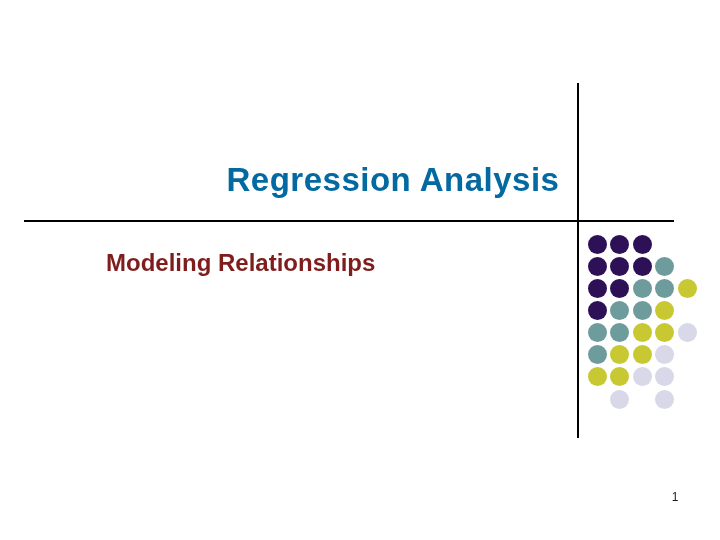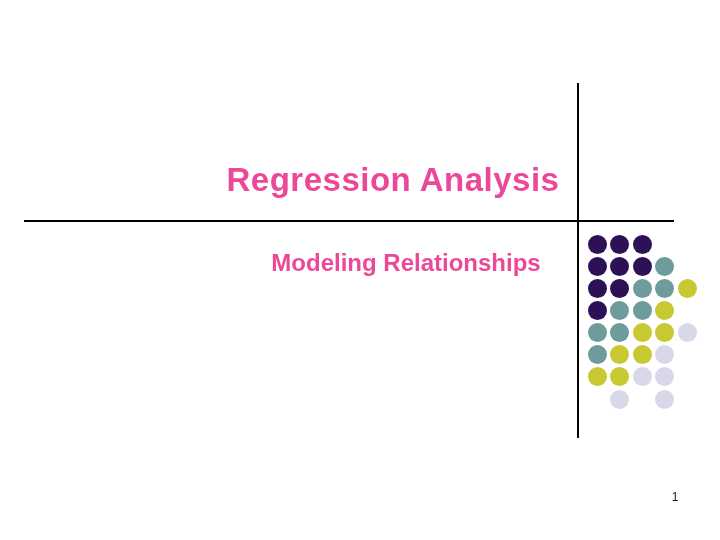--- a/index.html
+++ b/index.html
@@ -17,35 +17,35 @@
   }
   .slide-title {
     position: absolute;
     top: 158px;
     left: 93px;
     width: 600px;
     margin: 0;
     font-size: 33px;
     font-weight: bold;
     line-height: 44px;
-    color: #ec4899;
+    color: #0369a1;
     text-align: center;
     letter-spacing: 0.5px;
   }
   .slide-subtitle {
     position: absolute;
     top: 247px;
     left: 106px;
     width: 600px;
     margin: 0;
     font-size: 24px;
     font-weight: bold;
     line-height: 32px;
-    color: #ec4899;
-    text-align: center;
+    color: #7f1d1d;
+    text-align: left;
   }
   .h-rule {
     position: absolute;
     top: 220px;
     left: 24px;
     width: 650px;
     height: 2px;
     background: #000000;
   }
   .v-rule {

